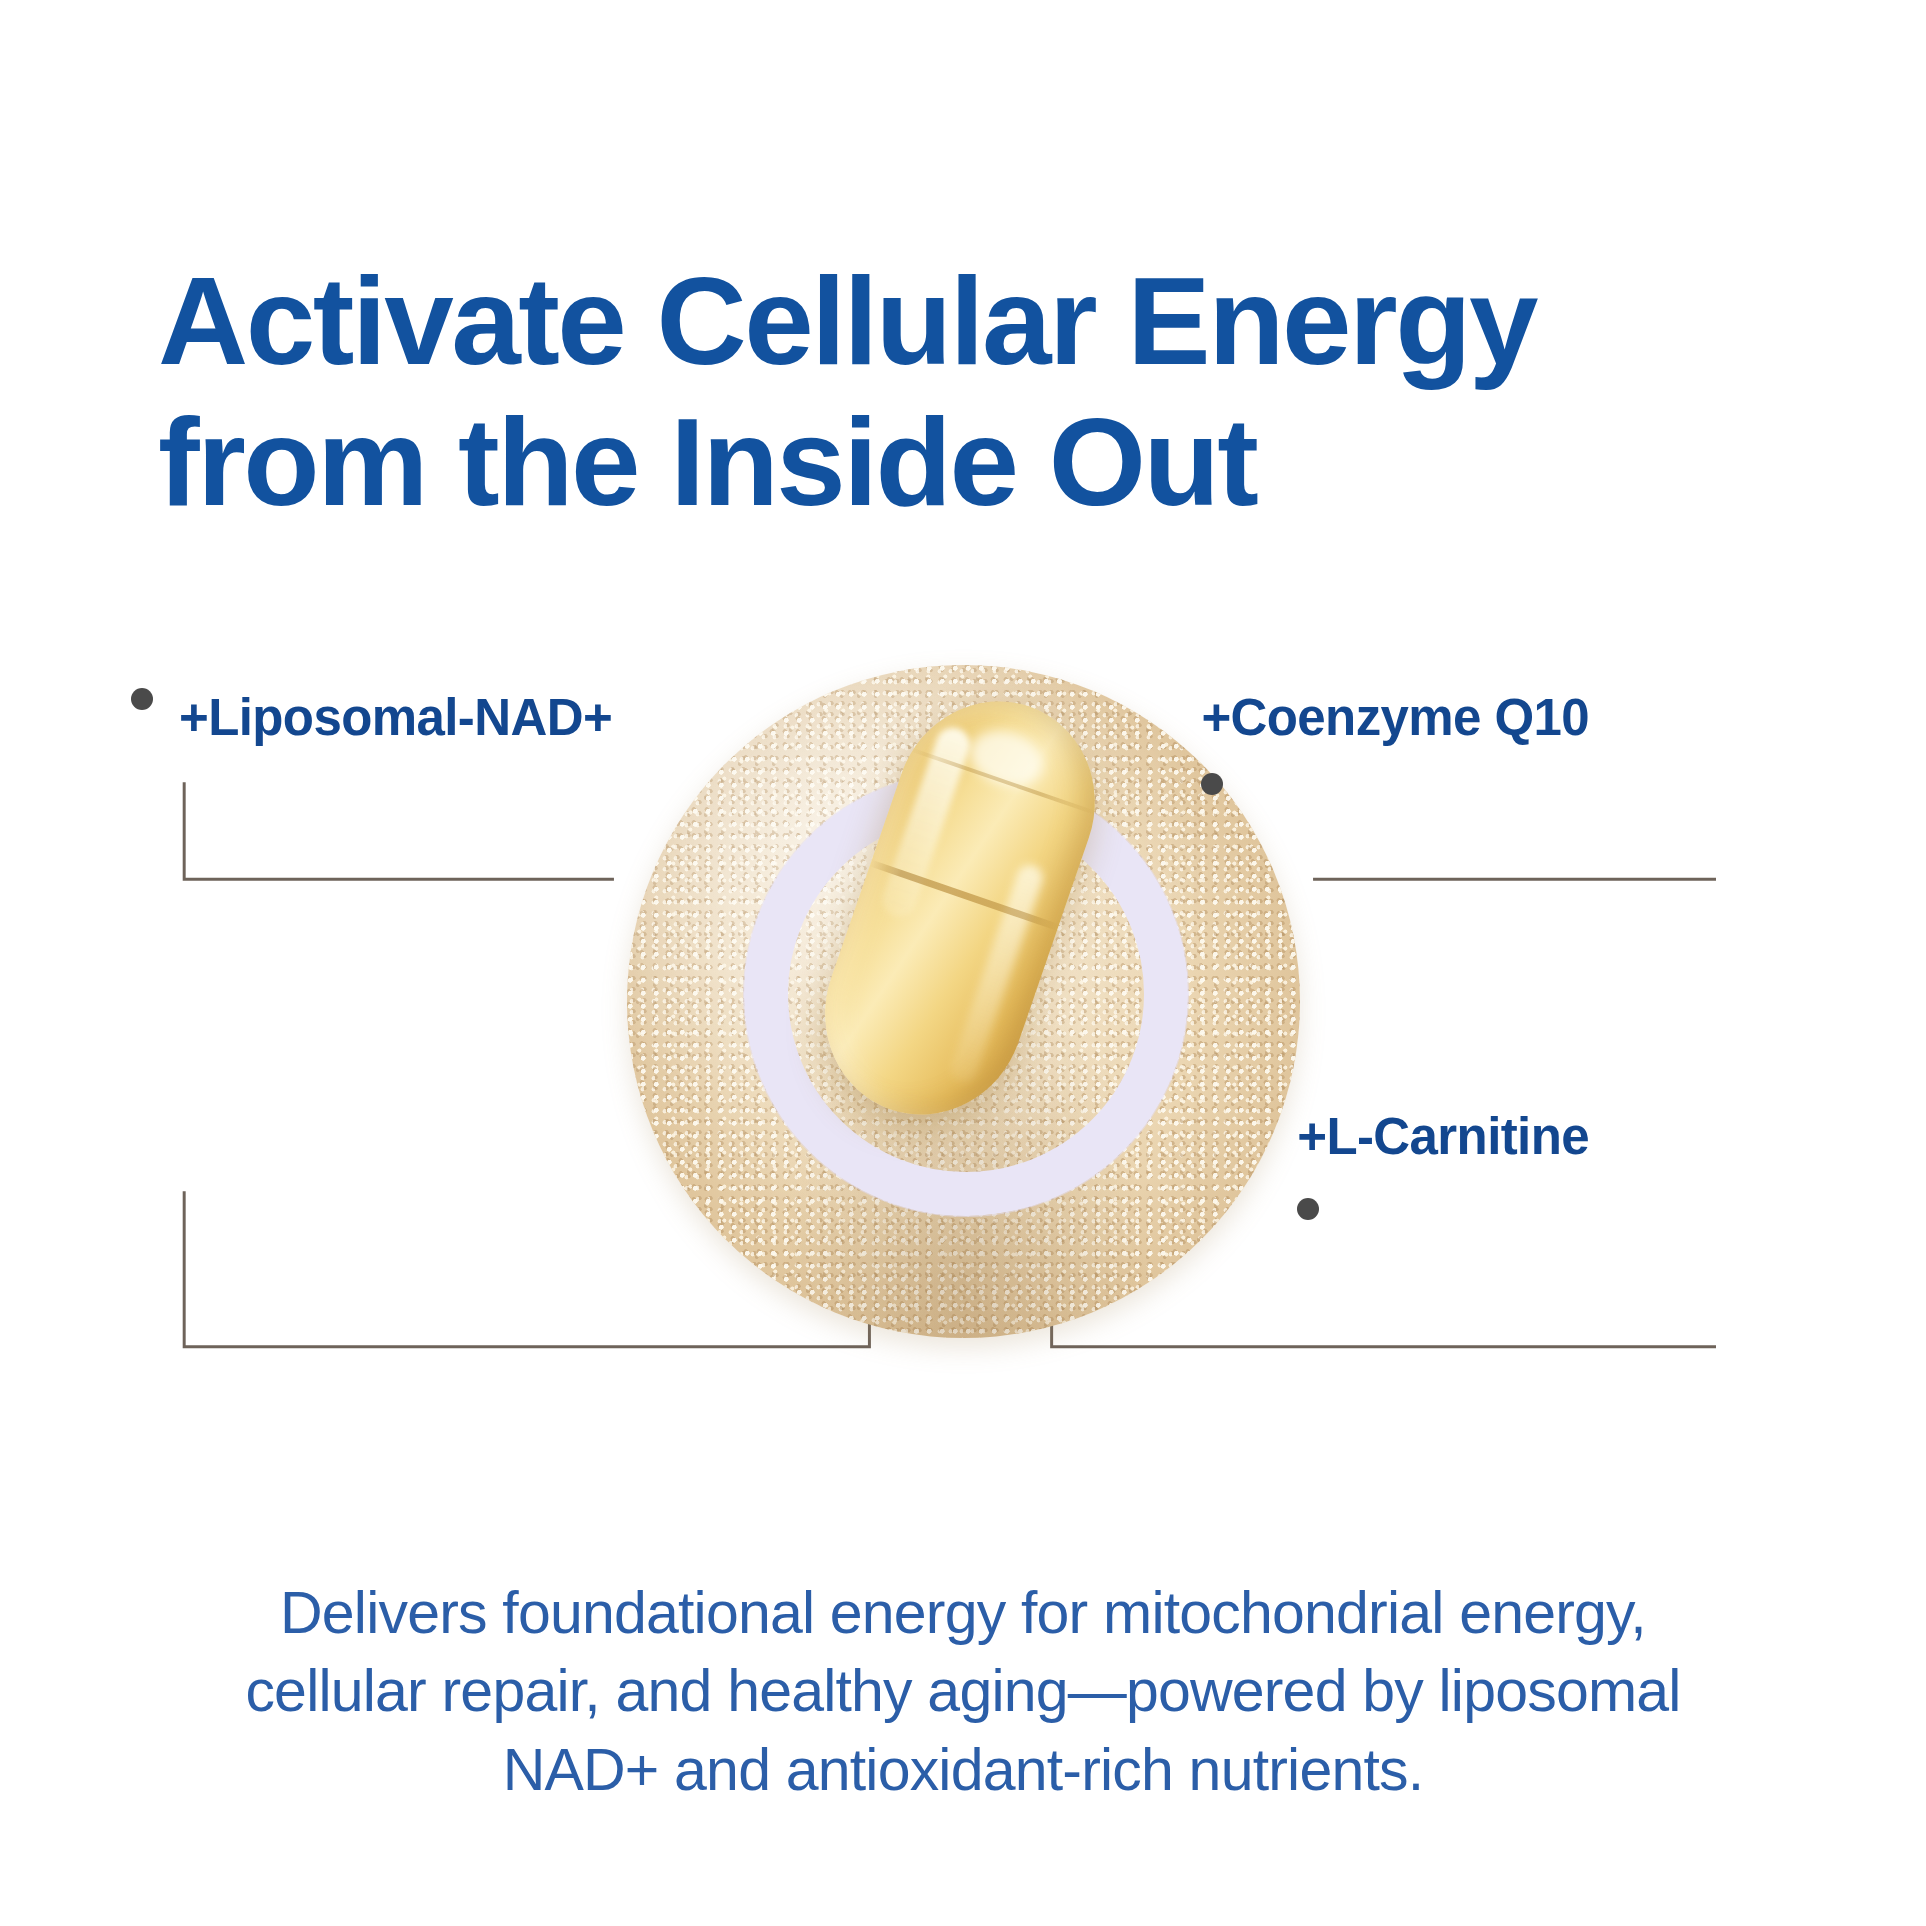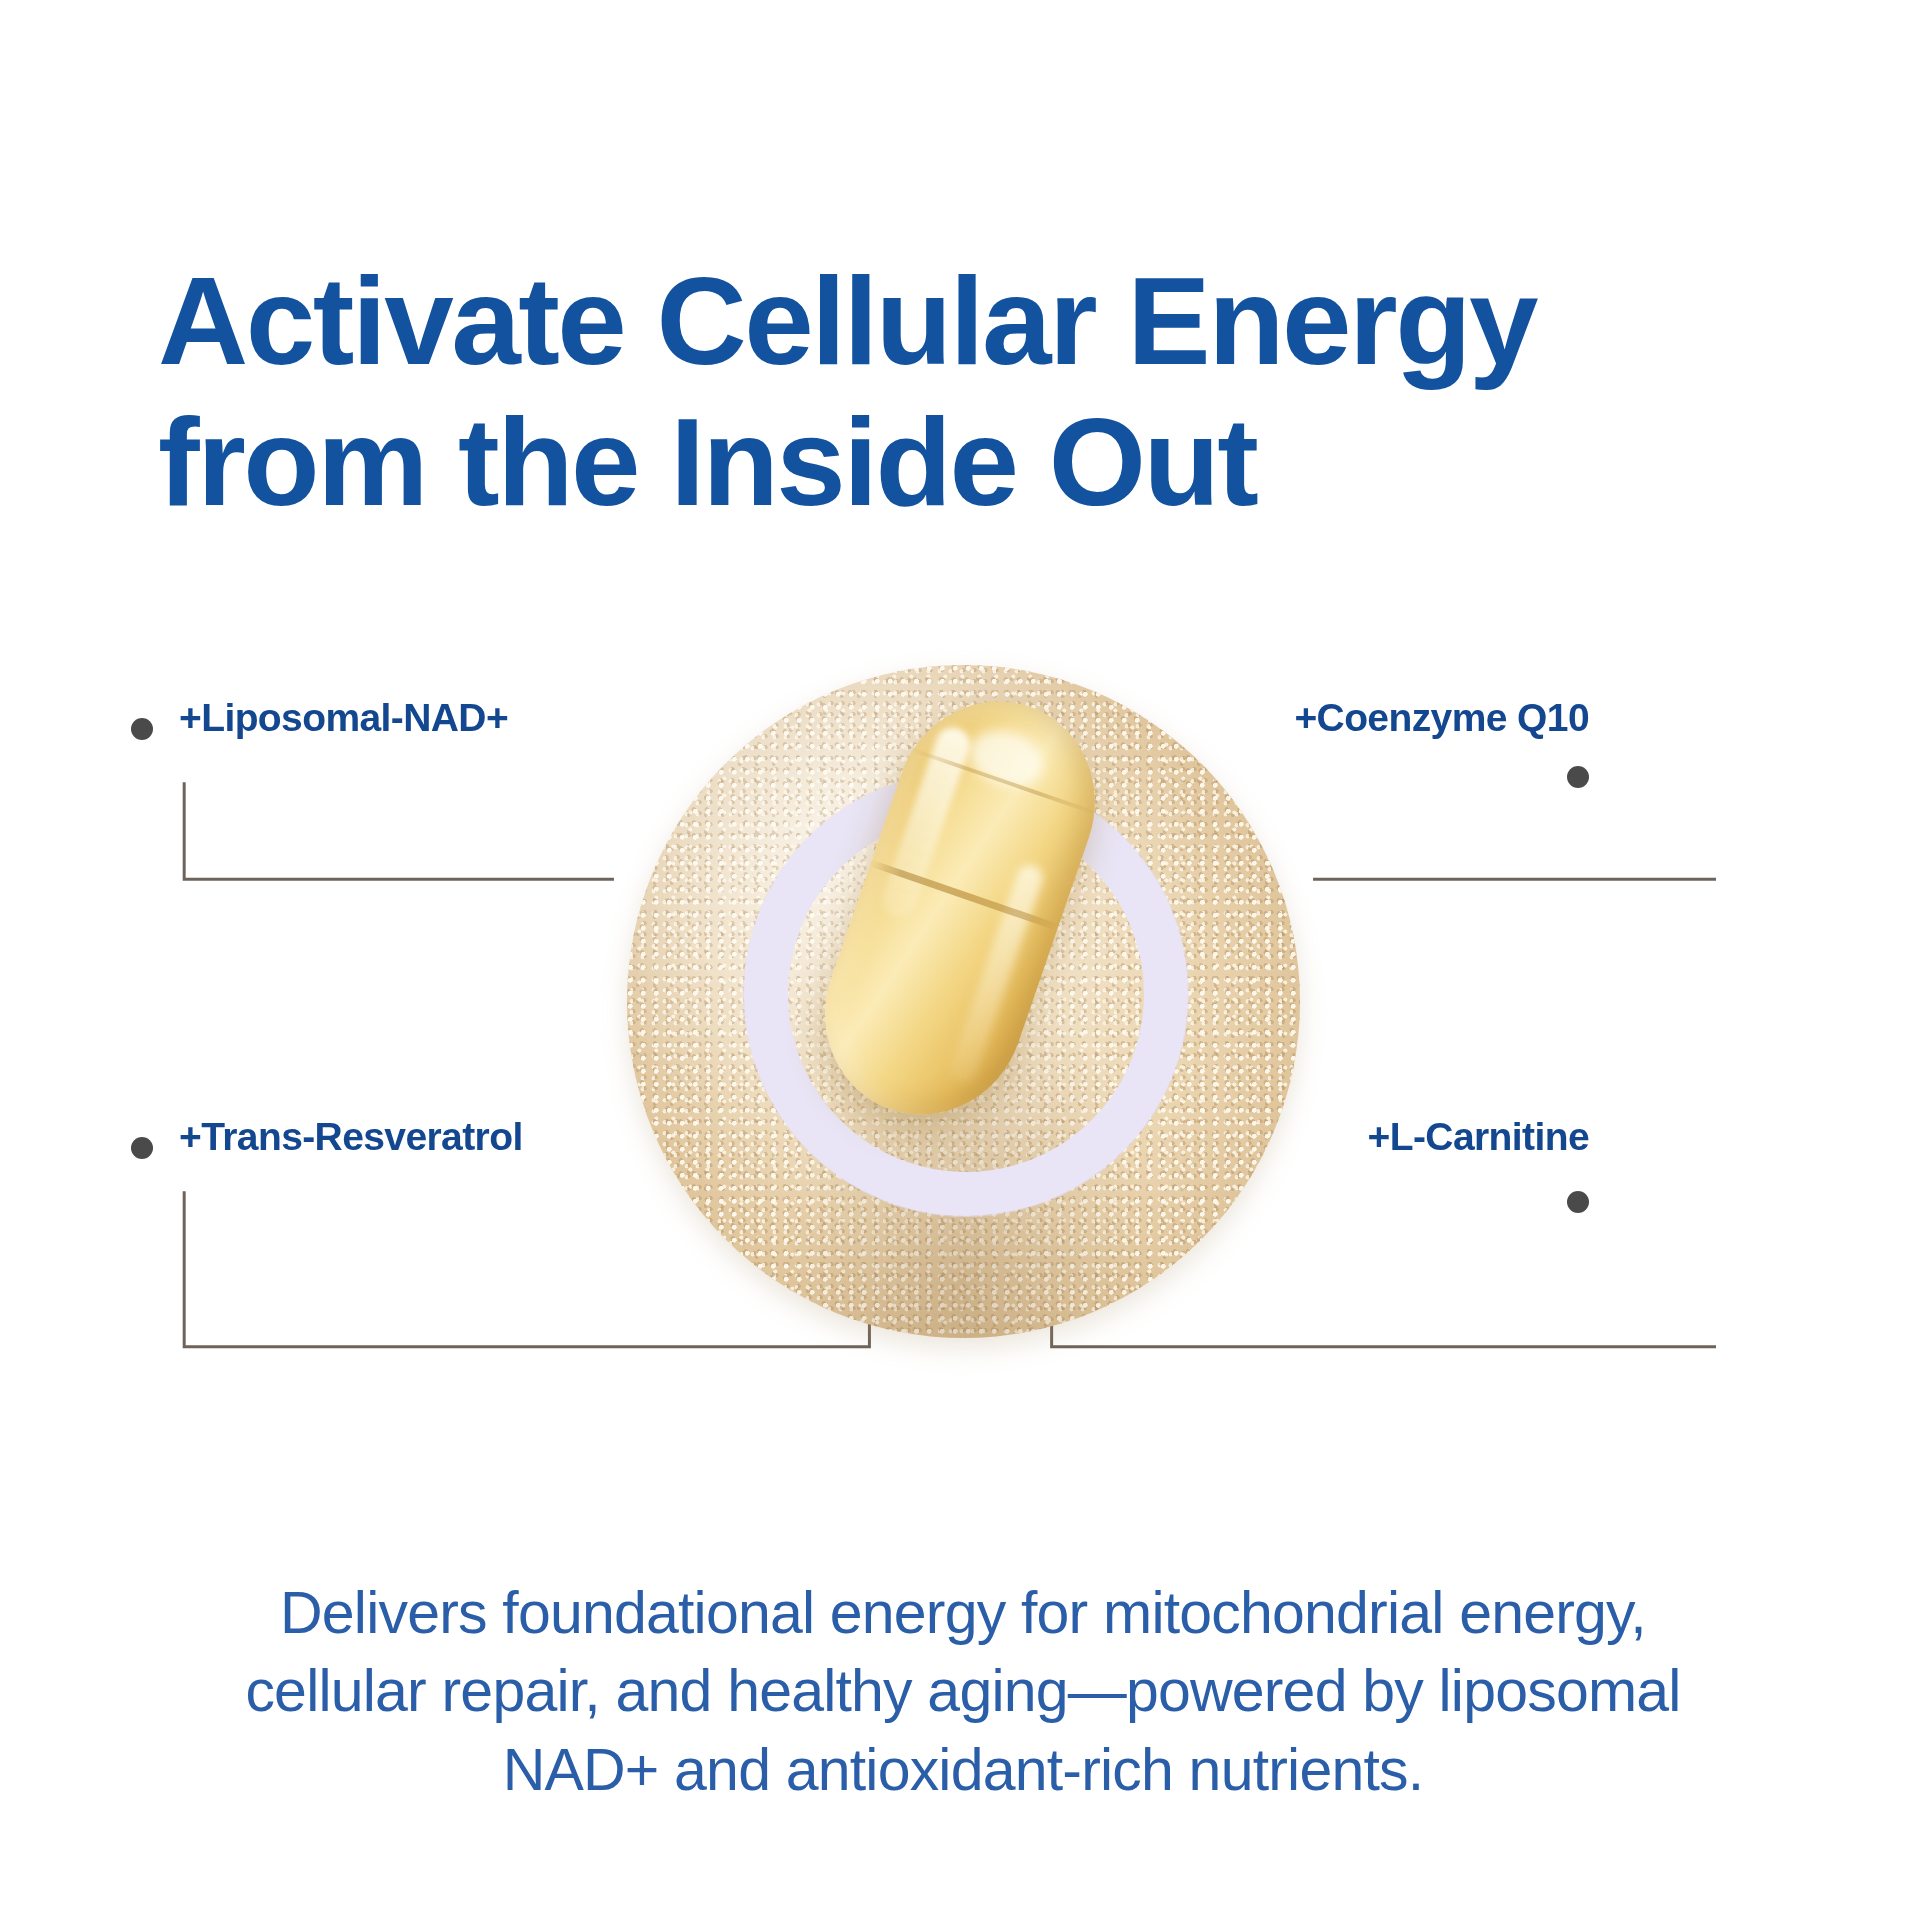--- a/index.html
+++ b/index.html
@@ -168,29 +168,28 @@
     height: 53px;
     border-radius: 50%;
     background: rgba(255,255,248,0.70);
     filter: blur(6px);
   }
 
   
   .ing-label {
     position: absolute;
     display: flex;
-    align-items: flex-end;
+    align-items: flex-start;
     gap: 26px;
     font-family: "Liberation Sans", sans-serif;
     font-weight: 700;
-    font-size: 39px;
+    font-size: 51px;
     letter-spacing: -0.6px;
     color: #13478F;
     white-space: nowrap;
-    margin-top: 8px;
   }
   .ing-label.right { flex-direction: column; }
   .dot {
     width: 22px;
     height: 22px;
     border-radius: 50%;
     background: #4A4A4A;
     flex: 0 0 auto;
   }
 
@@ -259,24 +258,20 @@
   <div class="ing-label label-tl">
     <span class="dot"></span>
     <span>+Liposomal-NAD+</span>
   </div>
 
   <div class="ing-label label-tr right">
     <span>+Coenzyme Q10</span>
     <span class="dot"></span>
   </div>
 
-  <div class="ing-label label-bl">
-    <span class="dot"></span>
-    <span>+Trans-Resveratrol</span>
-  </div>
 
   <div class="ing-label label-br right">
     <span>+L-Carnitine</span>
     <span class="dot"></span>
   </div>
 
   <p class="blurb">Delivers foundational energy for mitochondrial energy,
 cellular repair, and healthy aging—powered by liposomal
 NAD+ and antioxidant-rich nutrients.</p>
 

